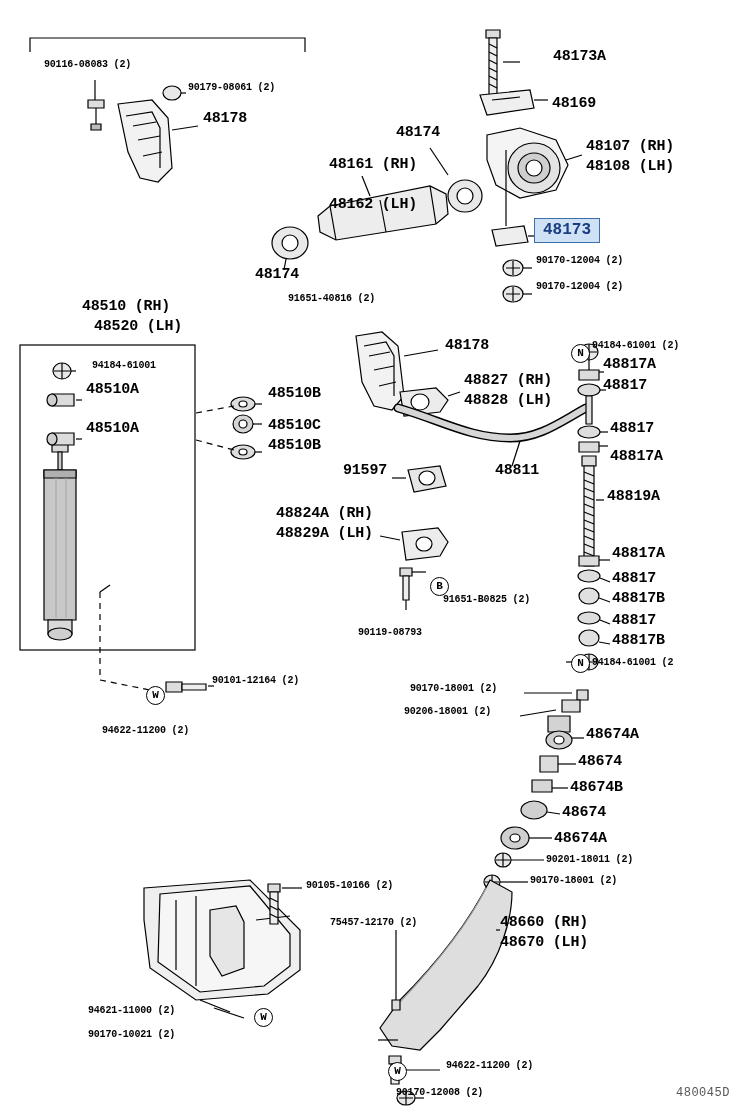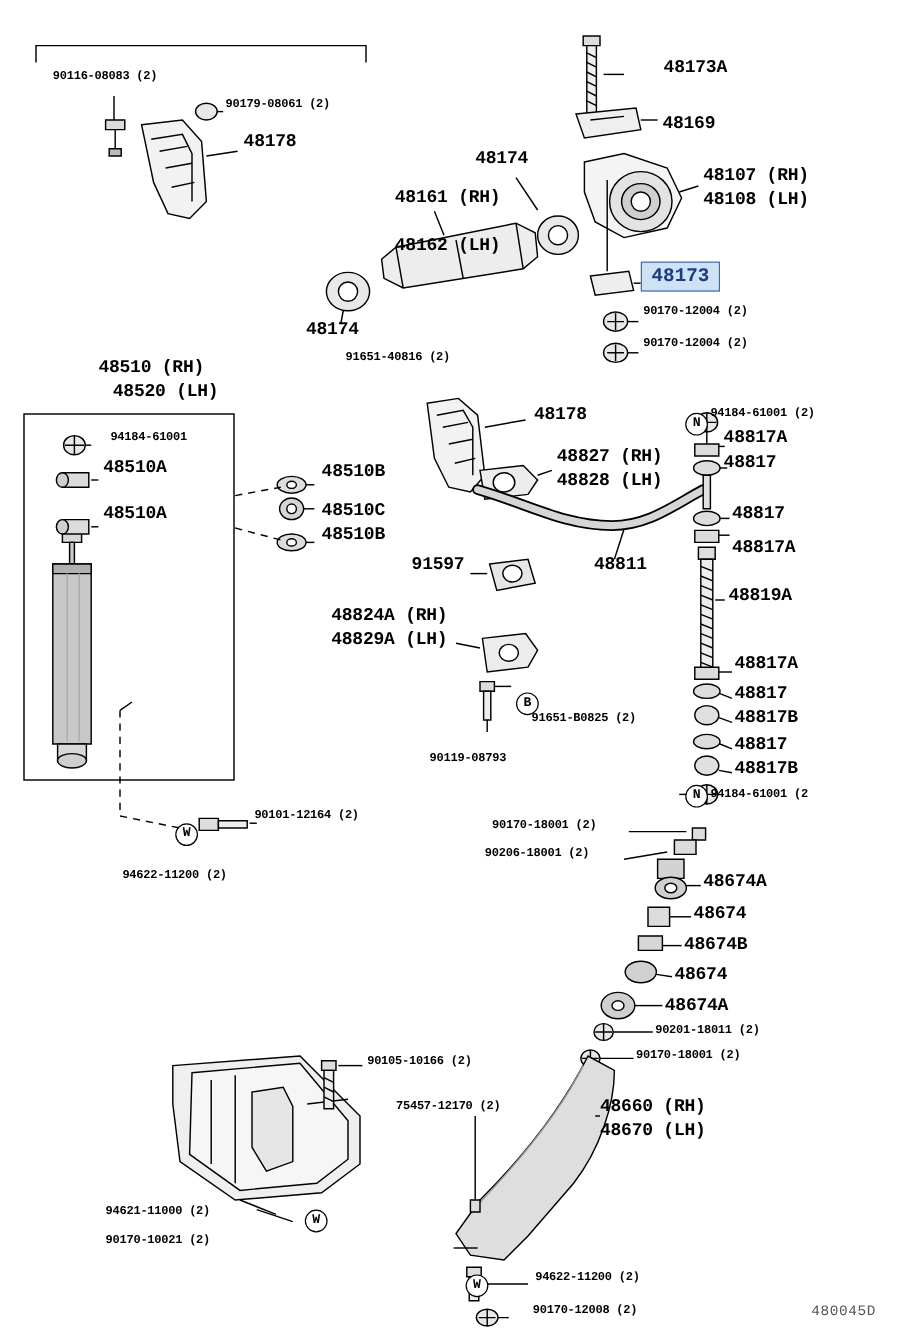--- a/index.html
+++ b/index.html
@@ -345,21 +345,21 @@
   <div class="lbl" style="left:554px; top:830px;">48674A</div>
   <div class="lbl sm" style="left:546px; top:851px;">90201-18011 (2)</div>
   <div class="lbl sm" style="left:530px; top:872px;">90170-18001 (2)</div>
   <div class="lbl sm" style="left:306px; top:877px;">90105-10166 (2)</div>
   <div class="lbl sm" style="left:330px; top:914px;">75457-12170 (2)</div>
   <div class="lbl" style="left:500px; top:914px;">48660 (RH)</div>
   <div class="lbl" style="left:500px; top:934px;">48670 (LH)</div>
   <div class="lbl sm" style="left:88px; top:1002px;">94621-11000 (2)</div>
   <div class="lbl sm" style="left:88px; top:1026px;">90170-10021 (2)</div>
   <div class="lbl sm" style="left:446px; top:1057px;">94622-11200 (2)</div>
-  <div class="lbl sm" style="left:444px; top:1084px;text-align:right;">90170-12008 (2)</div>
+  <div class="lbl sm" style="left:396px; top:1084px;text-align:right;">90170-12008 (2)</div>
 
   <div class="hl" style="left:534px; top:218px;">48173</div>
 
   <div class="circ" style="left:146px; top:686px;">W</div>
   <div class="circ" style="left:430px; top:577px;">B</div>
   <div class="circ" style="left:571px; top:344px;">N</div>
   <div class="circ" style="left:571px; top:654px;">N</div>
   <div class="circ" style="left:254px; top:1008px;">W</div>
   <div class="circ" style="left:388px; top:1062px;">W</div>
 

